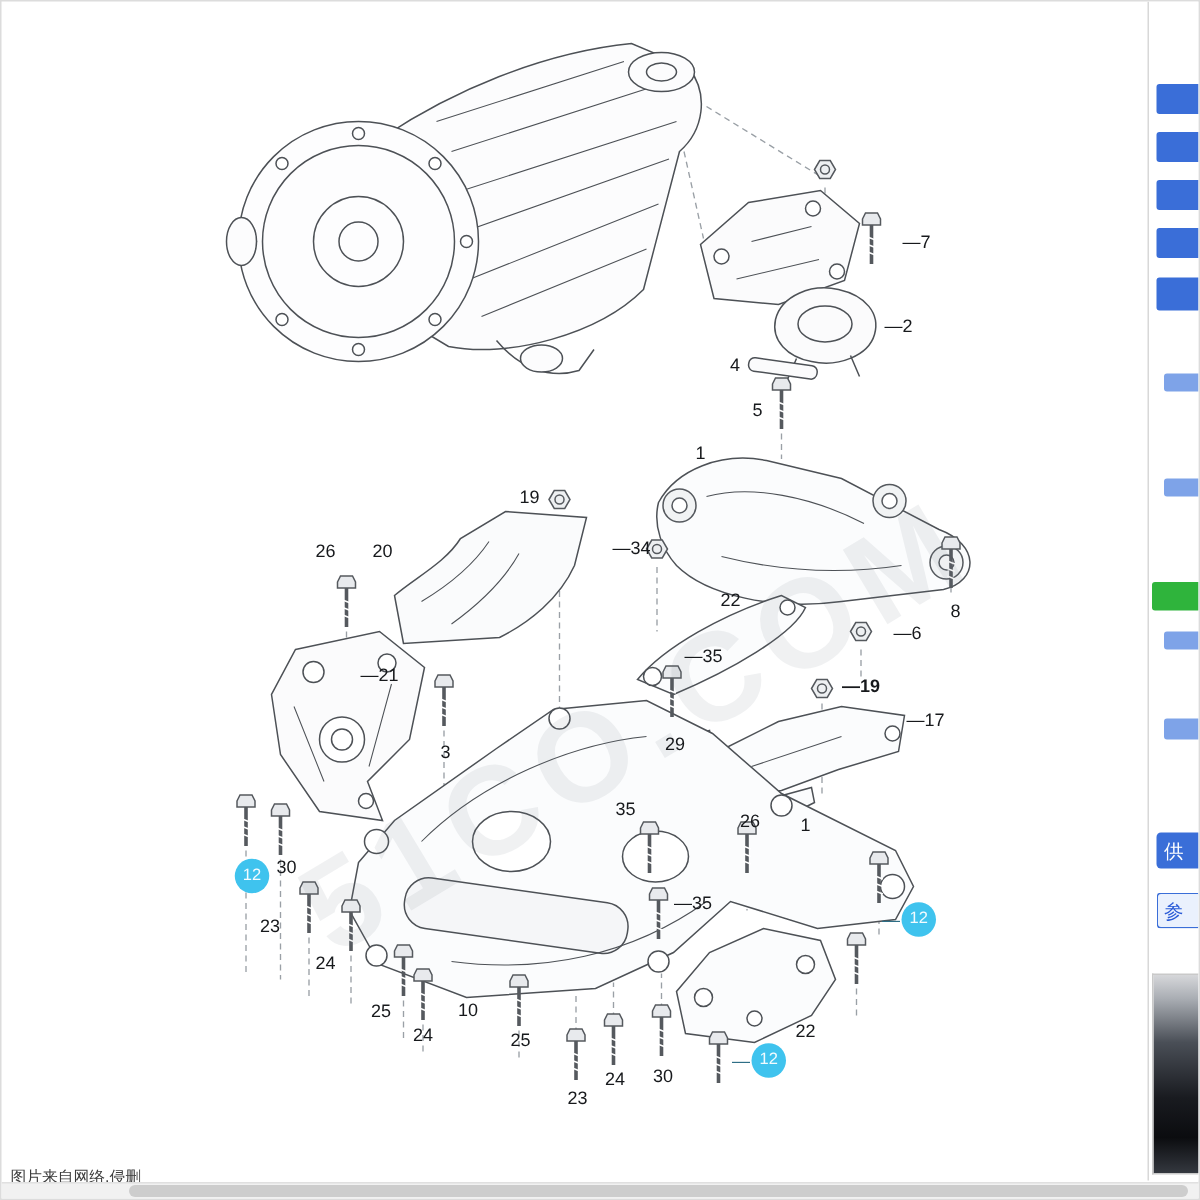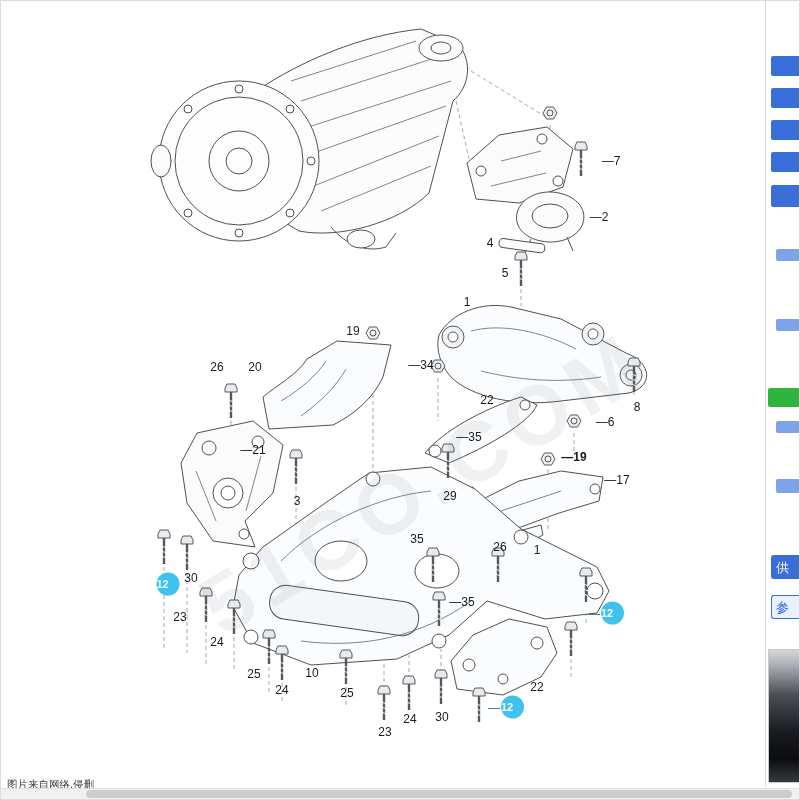--- a/index.html
+++ b/index.html
@@ -15,22 +15,22 @@
     position:absolute;transform:translate(-50%,-50%);
     font-size:12px;color:#17191c;white-space:nowrap;letter-spacing:0;
   }
   .badge-wrap{
     position:absolute;transform:translate(-50%,-50%);
     display:flex;align-items:center;gap:1px;pointer-events:auto;cursor:pointer;
   }
   .badge-dash{font-size:12px;color:#2e6e86;line-height:1;}
   .badge-circle{
     display:inline-block;width:23px;height:23px;border-radius:50%;
-    background:#3fc3ee;color:#f2fbff;font-size:11px;font-weight:bold;
-    line-height:23px;text-align:left;
+    background:#3fc3ee;color:#f2fbff;font-size:11px;font-weight:normal;
+    line-height:23px;text-align:center;
   }
   
   #watermark{
     position:absolute;left:170px;top:430px;width:520px;
     transform:rotate(-31deg);transform-origin:center;
     font-size:84px;font-weight:bold;letter-spacing:8px;
     color:rgba(110,120,132,0.10);white-space:nowrap;user-select:none;
   }
   
   #sidebar-strip{

